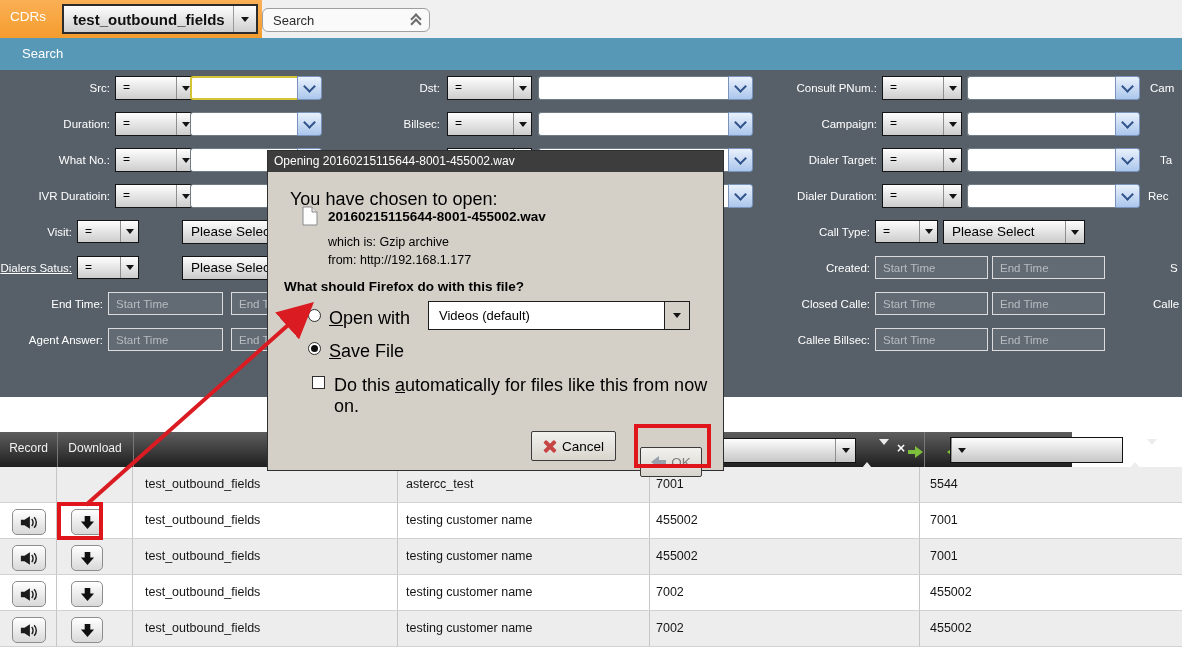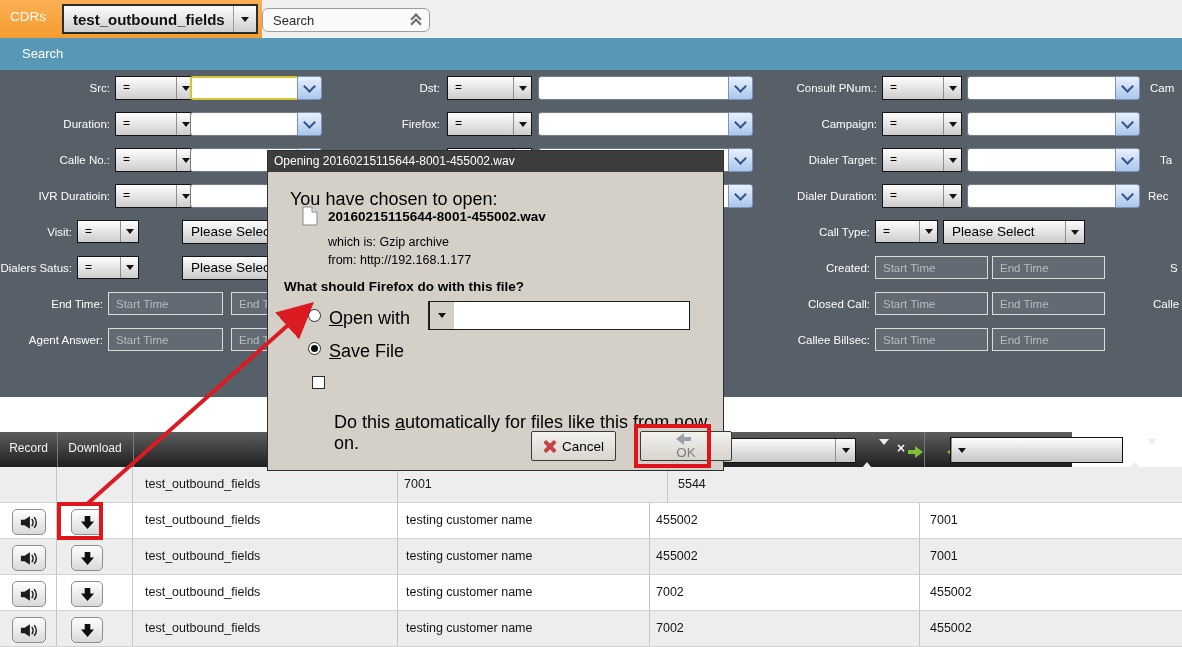--- a/index.html
+++ b/index.html
@@ -179,21 +179,21 @@
           <div class="cap">
             <div class="tri-down"></div>
           </div>
         </div>
         <div class="combo" style="left: 190px; top: 42px; width: 132px;">
           <div class="fld"></div>
           <div class="trg">
             <div class="chev-down"></div>
           </div>
         </div>
-        <div class="flabel" style="left: 300px; top: 42px; width: 140px;">Firefox:</div>
+        <div class="flabel" style="left: 300px; top: 42px; width: 140px;">Billsec:</div>
         <div class="gsel" style="left: 447px; top: 42px; width: 85px; height: 24px;">
           <div class="txt">=</div>
           <div class="cap">
             <div class="tri-down"></div>
           </div>
         </div>
         <div class="combo" style="left: 538px; top: 42px; width: 215px;">
           <div class="fld"></div>
           <div class="trg">
             <div class="chev-down"></div>
@@ -205,21 +205,21 @@
           <div class="cap">
             <div class="tri-down"></div>
           </div>
         </div>
         <div class="combo" style="left: 967px; top: 42px; width: 173px;">
           <div class="fld"></div>
           <div class="trg">
             <div class="chev-down"></div>
           </div>
         </div>
-        <div class="flabel" style="left: 0px; top: 78px; width: 110px;">Calle No.:</div>
+        <div class="flabel" style="left: 0px; top: 78px; width: 110px;">What No.:</div>
         <div class="gsel" style="left: 115px; top: 78px; width: 80px; height: 24px;">
           <div class="txt">=</div>
           <div class="cap">
             <div class="tri-down"></div>
           </div>
         </div>
         <div class="combo" style="left: 190px; top: 78px; width: 132px;">
           <div class="fld"></div>
           <div class="trg">
             <div class="chev-down"></div>
@@ -309,41 +309,41 @@
           <div class="cap">
             <div class="tri-down"></div>
           </div>
         </div>
         <div class="pbtn" style="left: 943px; top: 150px; width: 142px; height: 24px;">
           <div class="txt">Please Select</div>
           <div class="cap">
             <div class="tri-down"></div>
           </div>
         </div>
-        <div class="flabel" style="left: 0px; top: 186px; width: 72px;">Dialers Satus:</div>
+        <div class="flabel" style="left: 0px; top: 186px; width: 72px; text-decoration: underline;">Dialers Satus:</div>
         <div class="gsel" style="left: 77px; top: 186px; width: 62px; height: 23px;">
           <div class="txt">=</div>
           <div class="cap">
             <div class="tri-down"></div>
           </div>
         </div>
         <div class="pbtn" style="left: 182px; top: 186px; width: 140px; height: 24px;">
           <div class="txt">Please Select</div>
           <div class="cap">
             <div class="tri-down"></div>
           </div>
         </div>
         <div class="flabel" style="left: 700px; top: 186px; width: 170px;">Created:</div>
         <div class="dinput" style="left: 875px; top: 186px; width: 113px;">Start Time</div>
         <div class="dinput" style="left: 992px; top: 186px; width: 113px;">End Time</div>
         <div class="flabel" style="left: 1170px; top: 186px; width: 80px; text-align: left;">S</div>
         <div class="flabel" style="left: 0px; top: 222px; width: 103px;">End Time:</div>
         <div class="dinput" style="left: 108px; top: 222px; width: 115px;">Start Time</div>
         <div class="dinput" style="left: 231px; top: 222px; width: 115px;">End Time</div>
-        <div class="flabel" style="left: 700px; top: 222px; width: 170px;">Closed Call:</div>
+        <div class="flabel" style="left: 700px; top: 222px; width: 170px;">Closed Calle:</div>
         <div class="dinput" style="left: 875px; top: 222px; width: 113px;">Start Time</div>
         <div class="dinput" style="left: 992px; top: 222px; width: 113px;">End Time</div>
         <div class="flabel" style="left: 1153px; top: 222px; width: 80px; text-align: left;">Calle</div>
         <div class="flabel" style="left: 0px; top: 258px; width: 103px;">Agent Answer:</div>
         <div class="dinput" style="left: 108px; top: 258px; width: 115px;">Start Time</div>
         <div class="dinput" style="left: 231px; top: 258px; width: 115px;">End Time</div>
         <div class="flabel" style="left: 700px; top: 258px; width: 170px;">Callee Billsec:</div>
         <div class="dinput" style="left: 875px; top: 258px; width: 113px;">Start Time</div>
         <div class="dinput" style="left: 992px; top: 258px; width: 113px;">End Time</div>
       </div>
@@ -383,20 +383,21 @@
     <span class="abs" style="left:1147px;top:13px;"><span class="tri-dn-s"></span></span>
     <span class="abs xmark" style="left:1163px;top:9px;">×</span>
     
   </div>
 
   <div id="tbody">
       <div class="trow odd">
         <div class="tcell" style="width: 57px; padding-left: 0px;"></div>
         <div class="tcell" style="width: 76px; padding-left: 0px;"></div>
         <div class="tcell" style="width: 265px; padding-left: 12px;">test_outbound_fields</div>
+        <div class="tcell" style="width: 252px; padding-left: 8px;">astercc_test</div>
         <div class="tcell" style="width: 270px; padding-left: 6px;">7001</div>
         <div class="tcell" style="width: 262px; padding-left: 10px; border-right: none;">5544</div>
       </div>
       <div class="trow even">
         <div class="tcell" style="width: 57px; padding-left: 0px;">
           <div class="icon-btn" style="left: 12px;">
             <svg width="18" height="15" viewBox="0 0 20 16">
               <path d="M1 5h4l6-4v14l-6-4H1z" fill="#1c1c1c"></path>
               <path d="M13 4c2 2 2 6 0 8" stroke="#1c1c1c" stroke-width="1.6" fill="none"></path>
               <path d="M15.7 2.2c3.2 3.2 3.2 8.4 0 11.6" stroke="#1c1c1c" stroke-width="1.6" fill="none"></path>
@@ -492,33 +493,34 @@
           <path d="M10 1v5h5" fill="#e8e8e8" stroke="#8a8a8a"></path>
         </svg>
     </span>
     <span class="dtext dbold" style="left:60px;top:58px;font-size:13.5px;">20160215115644-8001-455002.wav</span>
     <span class="dtext" style="left:60px;top:84px;font-size:12.5px;">which is: Gzip archive</span>
     <span class="dtext" style="left:60px;top:102px;font-size:12.5px;">from: http://192.168.1.177</span>
     <span class="dtext dbold" style="left:16px;top:128px;font-size:13.5px;text-align:center;">What should Firefox do with this file?</span>
     <span class="radio" style="left:40px;top:158px;"></span>
     <span class="dtext" style="left:61px;top:157px;"><u>O</u>pen with</span>
     <div id="owCombo">
+      <span class="txt">Videos (default)</span>
       <span class="cap">
           <span class="tri-down"></span>
         </span>
     </div>
     <span class="radio sel" style="left:40px;top:191px;"></span>
     <span class="dtext" style="left:61px;top:190px;"><u>S</u>ave File</span>
     <span class="chkbox" style="left:44px;top:225px;"></span>
-    <span class="dtext" style="left:66px;top:224px;margin-top:37px;">Do this <u>a</u>utomatically for files like this from now on.</span>
+    <span class="dtext" style="left:66px;top:224px;">Do this <u>a</u>utomatically for files like this from now on.</span>
     <div class="dlgbtn" style="left:263px;top:280px;width:85px;">
       <span class="xicon"></span>
       <span>Cancel</span>
     </div>
-    <div class="dlgbtn disabled" style="left:372px;top:280px;width:92px;flex-direction:column;">
+    <div class="dlgbtn disabled" style="left:372px;top:296px;width:62px;">
       <span class="garrow left gray" style="margin-right:5px;"></span>
       <span>OK</span>
     </div>
   </div>
 
   <div class="anno-box" style="left:57px;top:502px;width:46px;height:38px;"></div>
   <div class="anno-box" style="left:634px;top:424px;width:77px;height:44px;"></div>
   <svg id="annoSvg" width="1182" height="647">
     <defs>
       <marker id="ah" markerWidth="9" markerHeight="9" refX="6" refY="4.5" orient="auto">

